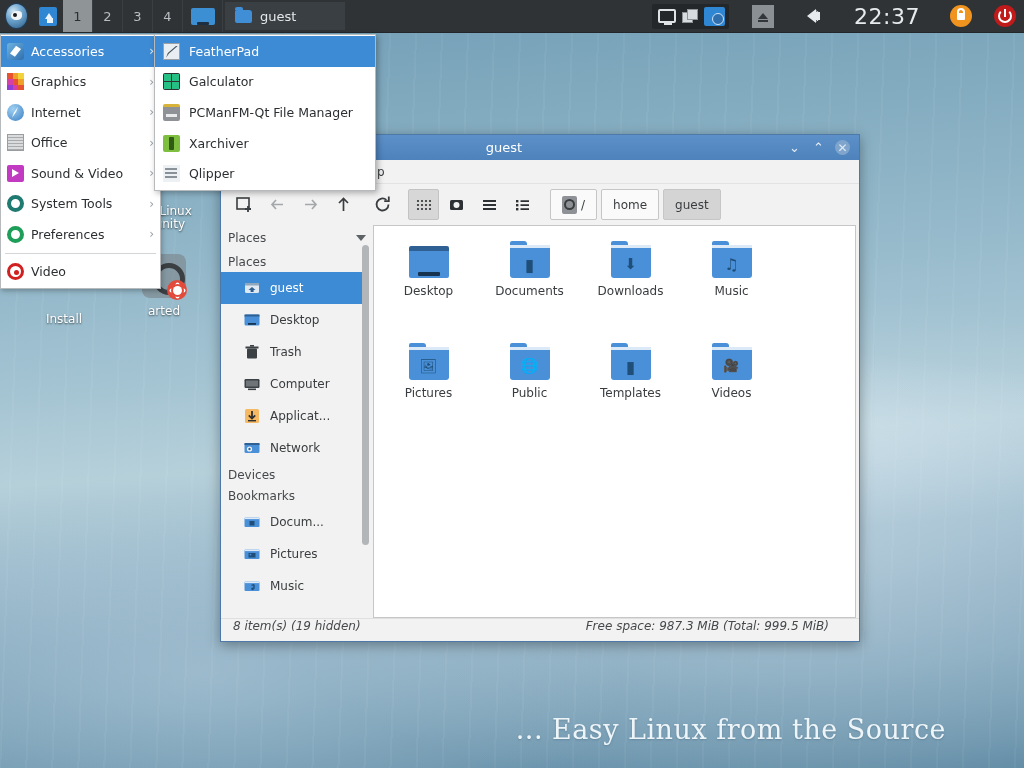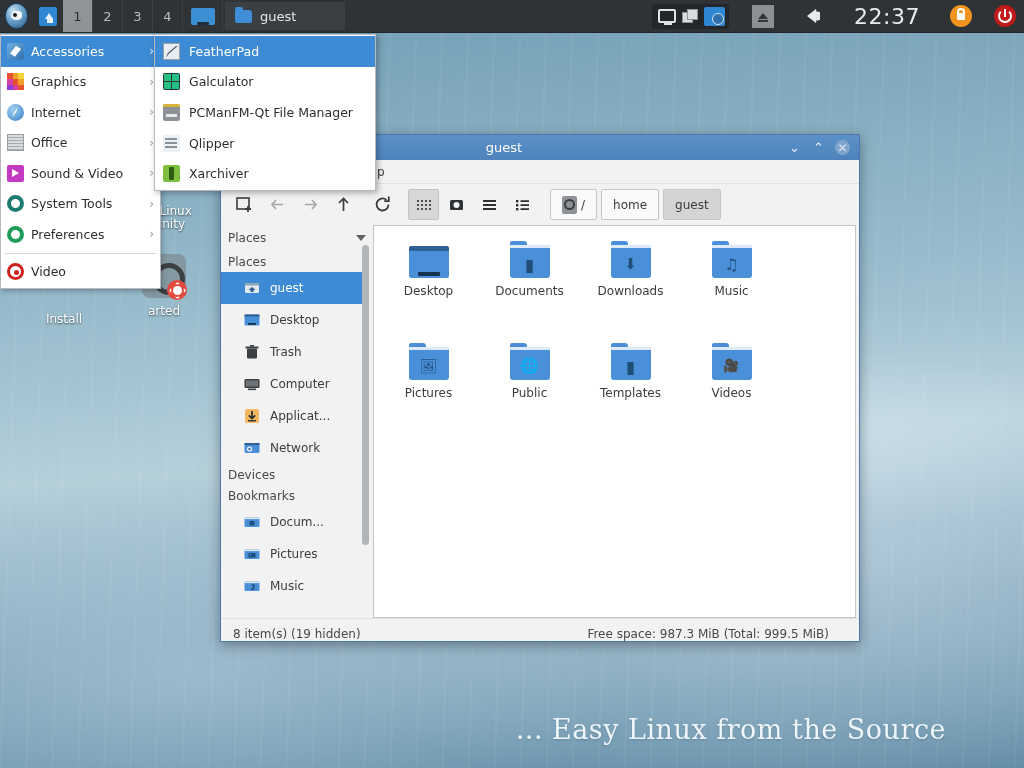--- a/index.html
+++ b/index.html
@@ -173,22 +173,22 @@
     padding-top:8px;cursor:pointer;}
   .fi-ico{width:40px;height:36px;margin-bottom:6px;position:relative;}
   .fi-label{font-size:12px;color:#3a3d3f;}
   .folder-ico{width:40px;height:33px;background:#4a90d9;border-radius:1px 3px 3px 3px;position:relative;margin-top:3px;}
   .folder-ico:before{content:"";position:absolute;left:0;top:-4px;width:17px;height:5px;background:#4a90d9;border-radius:2px 3px 0 0;}
   .folder-ico:after{content:"";position:absolute;left:0;top:0px;width:40px;height:3px;background:#dce9f7;}
   .folder-glyph{position:absolute;left:50%;top:12px;transform:translateX(-50%);color:#1f4e79;font-size:15px;line-height:1;}
   .desk-ico{width:40px;height:32px;background:#4a90d9;border-radius:2px;position:relative;margin-top:4px;
     border-top:5px solid #2f6094;}
   .desk-ico:after{content:"";position:absolute;left:9px;bottom:2px;width:22px;height:4px;background:#16334f;border-radius:1px;}
-  #fm-status{height:23px;background:#f2f2f2;display:flex;align-items:flex-end;font-size:12px;color:#46494b;
-    padding:0 12px;flex:none;border-top:1px solid #e0e0e0;}
+  #fm-status{height:23px;background:#f2f2f2;display:flex;align-items:flex-start;font-size:12px;color:#46494b;
+    padding:0 12px;flex:none;border-top:1px solid #e0e0e0;font-style:italic;}
   #fm-status .right{margin-left:auto;padding-right:18px;}
   
   .ic-acc{background:linear-gradient(135deg,#6fb3e0,#2f6fae);border-radius:3px;}
   .ic-acc:after{content:"";position:absolute;left:3px;top:3px;width:11px;height:11px;background:#fff;
     clip-path:polygon(0 70%,55% 0,100% 30%,45% 100%);}
   .ic-gfx{display:grid;grid-template-columns:1fr 1fr 1fr;grid-template-rows:1fr 1fr 1fr;}
   .ic-gfx i{display:block;}
   .ic-net{border-radius:50%;background:radial-gradient(circle at 35% 30%,#9fd0f2,#3b7fc4);}
   .ic-net:after{content:"";position:absolute;left:5px;top:3px;width:6px;height:11px;background:#fff;
     clip-path:polygon(100% 0,30% 55%,0 100%,70% 45%);}
@@ -357,26 +357,26 @@
           <i></i>
           <i></i>
       </span>
       <span>Galculator</span>
     </div>
     <div class="si">
       <span class="si-ico ic-pcman"></span>
       <span>PCManFM-Qt File Manager</span>
     </div>
     <div class="si">
+      <span class="si-ico ic-xarc"></span>
+      <span>Xarchiver</span>
+    </div>
+    <div class="si">
       <span class="si-ico ic-qlip"></span>
       <span>Qlipper</span>
-    </div>
-    <div class="si">
-      <span class="si-ico ic-xarc"></span>
-      <span>Xarchiver</span>
     </div>
   </div>
 
   <div id="fm">
     <div id="fm-title">
       <span class="t">guest</span>
       <span class="wbtns">
         <span class="wbtn">⌄</span>
         <span class="wbtn">⌃</span>
         <span class="wbtn close">✕</span>

